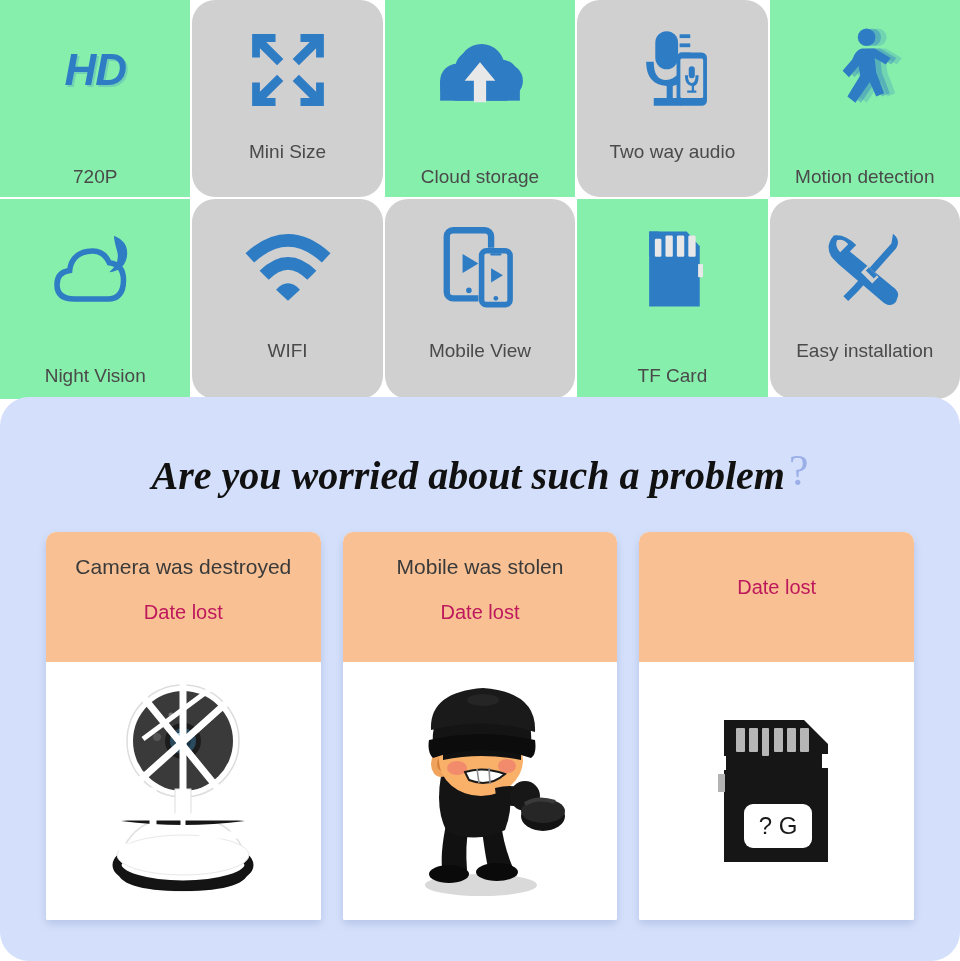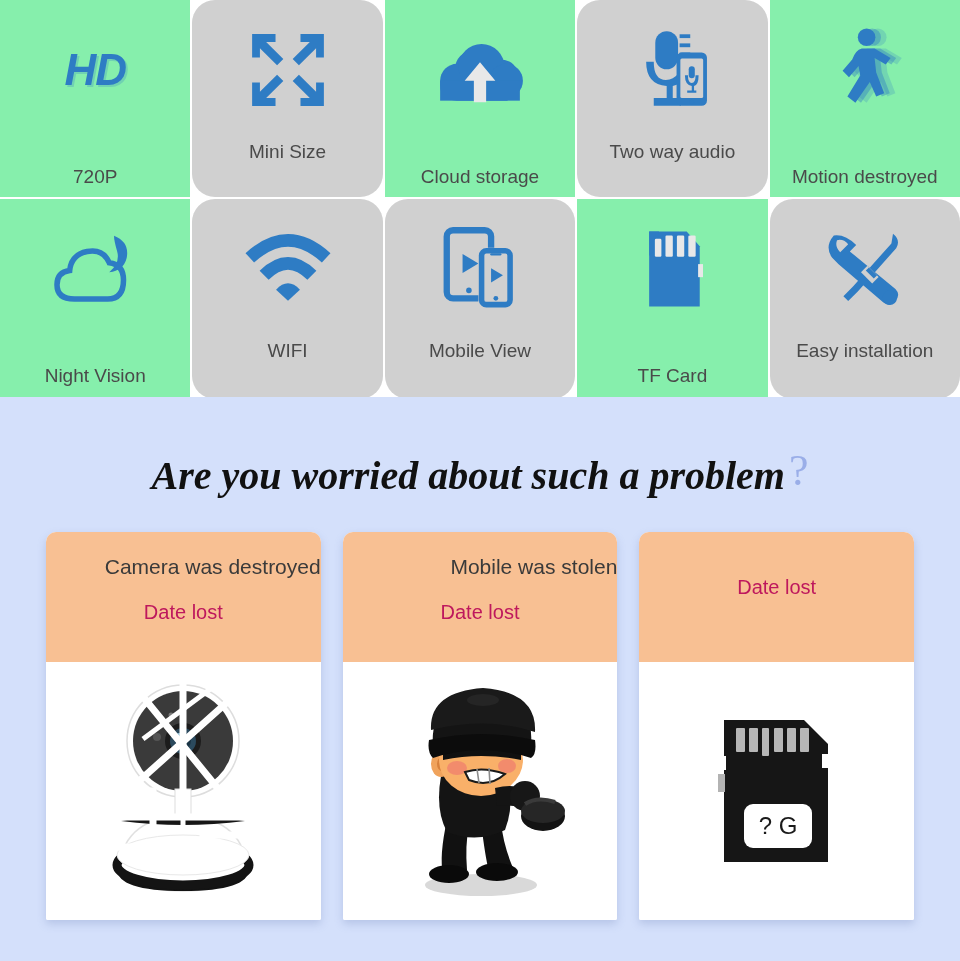--- a/index.html
+++ b/index.html
@@ -76,20 +76,21 @@
   }
 
   
   .problem-section {
     position: absolute;
     top: 397px;
     left: 0;
     width: 960px;
     height: 564px;
     background: #d4e0fb;
+    border-radius: 29px;
   }
 
   .problem-heading {
     text-align: center;
     padding-top: 48px;
     font-family: "Liberation Serif", serif;
     font-weight: bold;
     font-style: italic;
     font-size: 40px;
     color: #111111;
@@ -133,21 +134,20 @@
     padding-top: 22px;
     text-align: center;
     flex-shrink: 0;
   }
 
   .card-title {
     font-size: 21px;
     color: #3a3a3a;
     line-height: 1.2;
     white-space: nowrap;
-    text-align: right;
   }
 
   .card-subtitle {
     font-size: 20px;
     color: #be185d;
     margin-top: 22px;
   }
 
   .card-body {
     flex: 1;
@@ -236,21 +236,21 @@
           <g fill="#2e7cc4" opacity="0.40" transform="translate(7,0)">
             <circle cx="52" cy="14" r="11"></circle>
             <path d="M46 28 Q38 30 34 42 L22 56 L30 64 L42 50 L44 62 L28 88 L38 96 L56 70 L64 88 L74 84 L64 58 L62 40 L76 48 L82 40 L62 28 Z"></path>
           </g>
           <g fill="#2e7cc4">
             <circle cx="52" cy="14" r="11"></circle>
             <path d="M46 28 Q38 30 34 42 L22 56 L30 64 L42 50 L44 62 L28 88 L38 96 L56 70 L64 88 L74 84 L64 58 L62 40 L76 48 L82 40 L62 28 Z"></path>
           </g>
         </svg>
       </div>
-      <div class="feature-label">Motion destroyed</div>
+      <div class="feature-label">Motion detection</div>
     </div>
 
     <div class="feature-cell shade-light">
       <div class="feature-icon">
         <svg width="96" height="76" viewBox="0 0 120 96">
           <path d="M84 6 Q104 14 100 34 Q96 50 78 52 Q92 40 88 26 Q84 12 84 6 Z" fill="#2e7cc4"></path>
           <path d="M34 86 Q12 86 12 68 Q12 52 28 50 Q30 30 50 26 Q70 22 78 40 Q96 42 96 62 Q96 86 76 86 Z" fill="none" stroke="#2e7cc4" stroke-width="7"></path>
         </svg>
       </div>
       <div class="feature-label">Night Vision</div>

